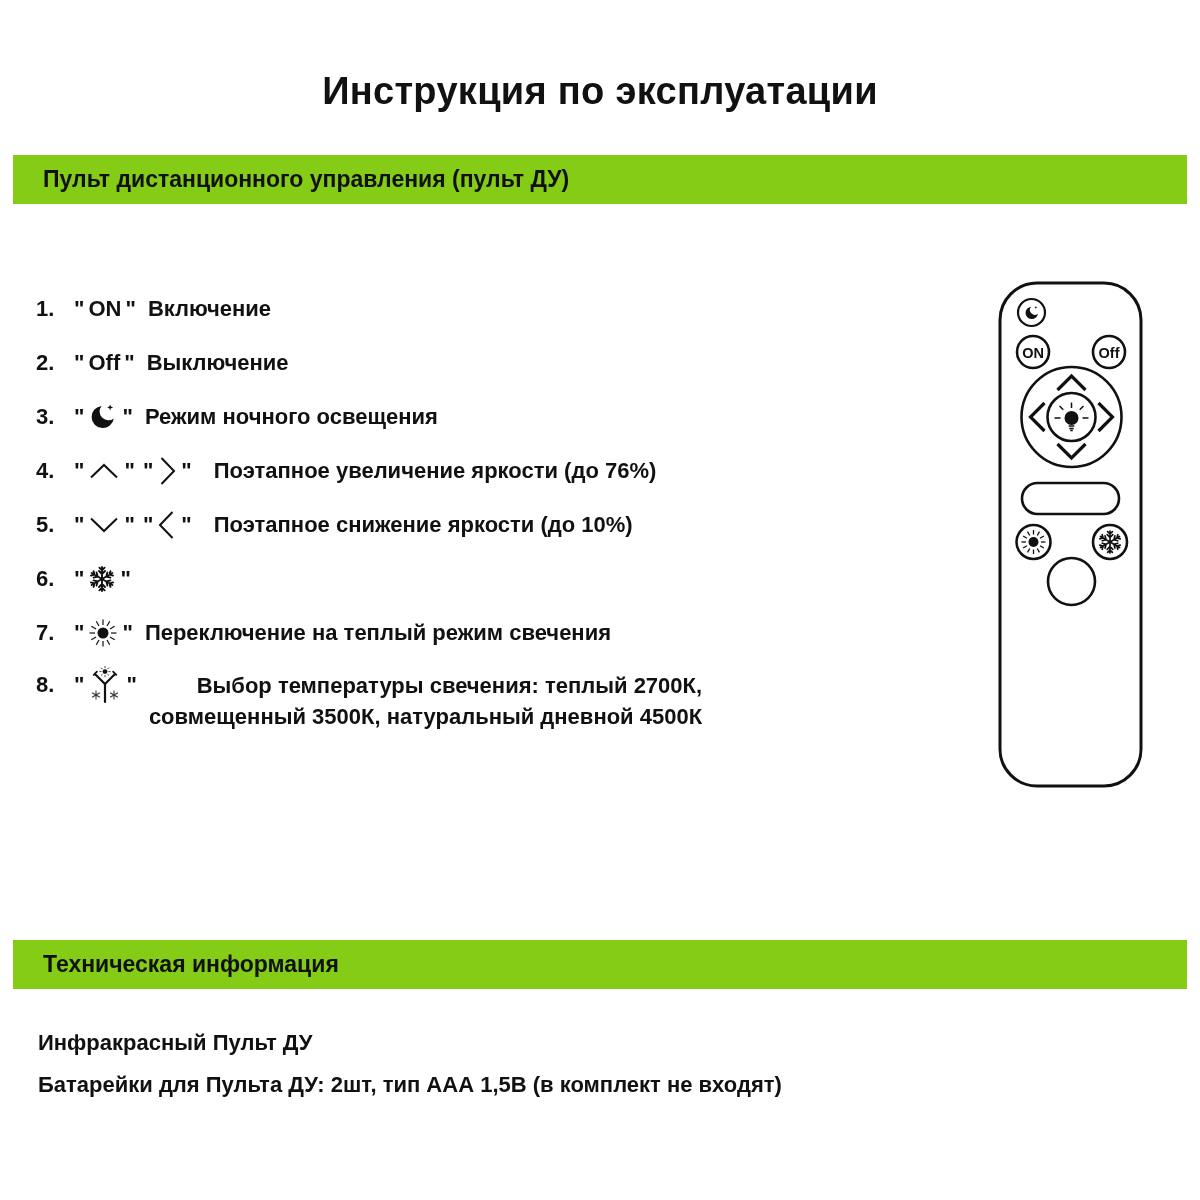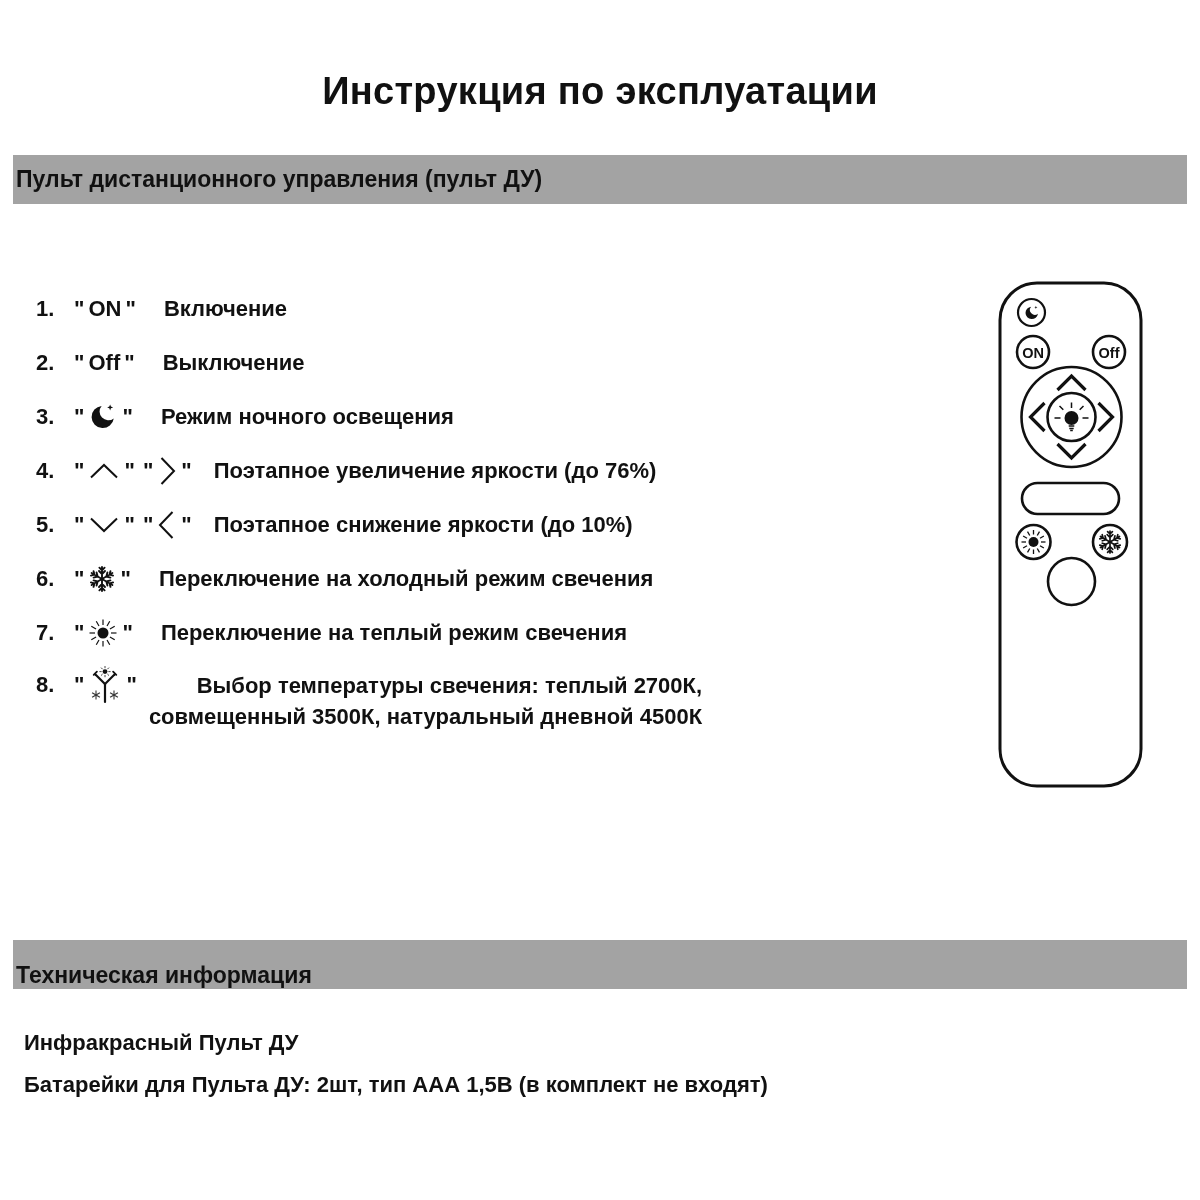--- a/index.html
+++ b/index.html
@@ -6,41 +6,41 @@
   body{
     width:1200px;height:1200px;position:relative;background:#ffffff;
     font-family:"Liberation Sans", sans-serif;font-weight:bold;color:#111111;
     overflow:hidden;
   }
   .title{
     position:absolute;top:70px;left:0;width:100%;text-align:center;
     font-size:38px;margin:0;letter-spacing:0.3px;
   }
   .section-bar{
-    position:absolute;left:13px;right:13px;height:49px;background:#a3a3a3;
-    display:flex;align-items:center;box-sizing:border-box;padding-left:3px;
+    position:absolute;left:13px;right:13px;height:49px;background:#84cc16;
+    display:flex;align-items:center;box-sizing:border-box;padding-left:30px;
     font-size:23px;
   }
   .bar1{top:155px;}
-  .bar2{top:940px;align-items:flex-end;}
+  .bar2{top:940px;}
   .list{position:absolute;left:36px;top:292px;width:920px;}
   .row{
     display:flex;align-items:center;font-size:22px;height:34px;
     margin-bottom:20px;white-space:nowrap;line-height:30px;
   }
   .row .num{width:34px;flex:0 0 34px;}
   .q{margin:0 4px;}
-  .txt{margin-left:24px;}
+  .txt{margin-left:8px;}
   .txt-lg{margin-left:18px;}
   .icon{display:inline-flex;align-items:center;justify-content:center;}
   .row8{height:auto;align-items:flex-start;}
   .row8 .icon{margin-top:-4px;}
   .txtcol{margin-left:8px;line-height:31px;text-align:right;}
   .remote{position:absolute;left:998px;top:281px;}
-  .tech{position:absolute;left:24px;top:1022px;font-size:22px;line-height:42px;}
+  .tech{position:absolute;left:38px;top:1022px;font-size:22px;line-height:42px;}
   .tech p{margin:0;}
   svg{display:block;}
   svg text{font-family:"Liberation Sans", sans-serif;font-weight:bold;}
 </style>
 </head>
 <body>
 
 <h1 class="title">Инструкция по эксплуатации</h1>
 
 <div class="section-bar bar1">
@@ -130,21 +130,20 @@
           <use href="#sfl"></use>
             <use href="#sfl" transform="rotate(60)"></use>
             <use href="#sfl" transform="rotate(120)"></use>
           <use href="#sfl" transform="rotate(180)"></use>
             <use href="#sfl" transform="rotate(240)"></use>
             <use href="#sfl" transform="rotate(300)"></use>
         </g>
       </svg>
     </span>
     <span class="q">"</span>
-    <span class="txt">Переключение на холодный режим свечения</span>
   </div>
 
   <div class="row">
     <span class="num">7.</span>
     <span class="q">"</span>
     <span class="icon">
       <svg width="30" height="30" viewBox="0 0 30 30">
         <defs>
             <g id="rayl">
               <line x1="0" y1="-13.5" x2="0" y2="-8" stroke="#111" stroke-width="1.2"></line>

